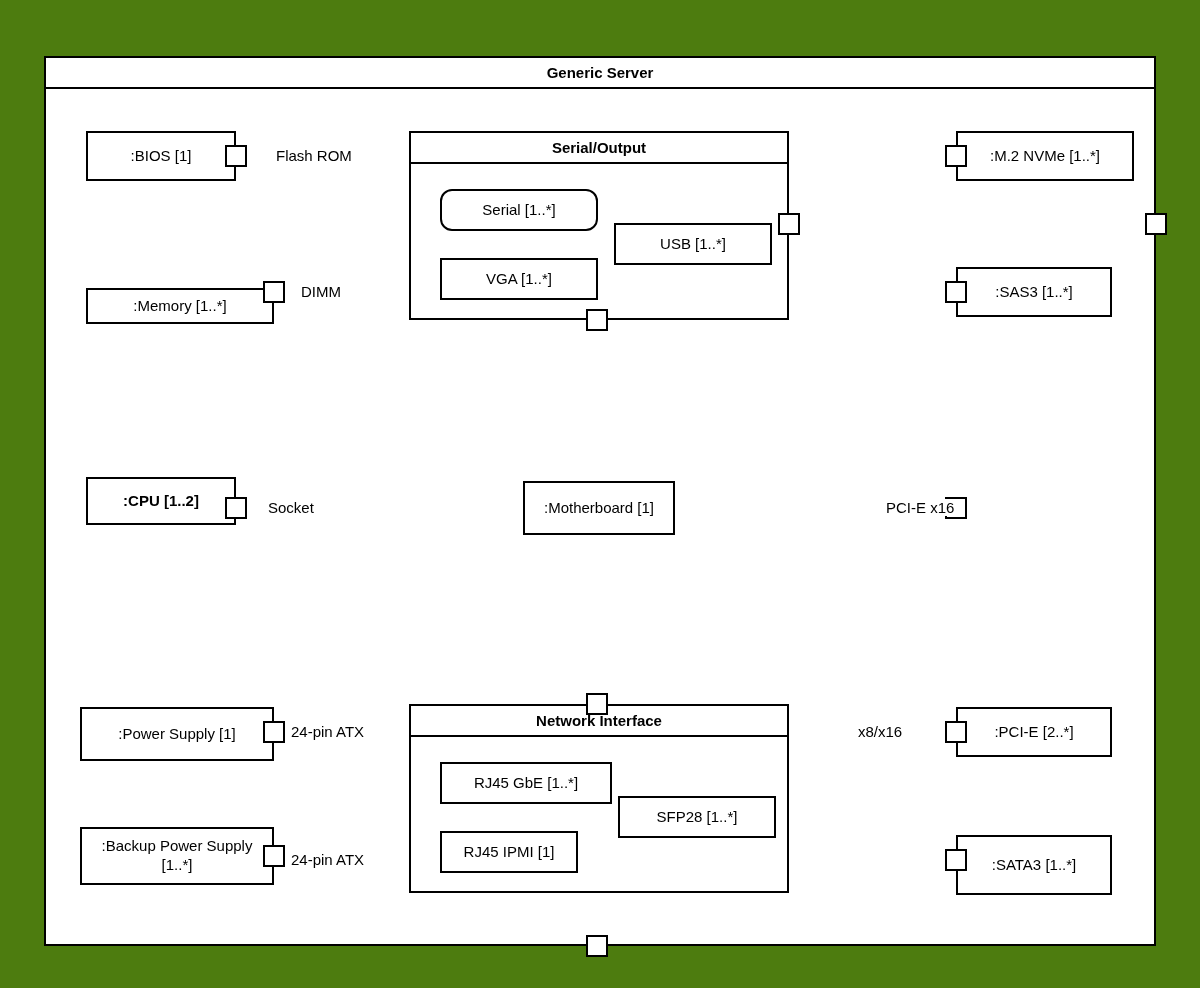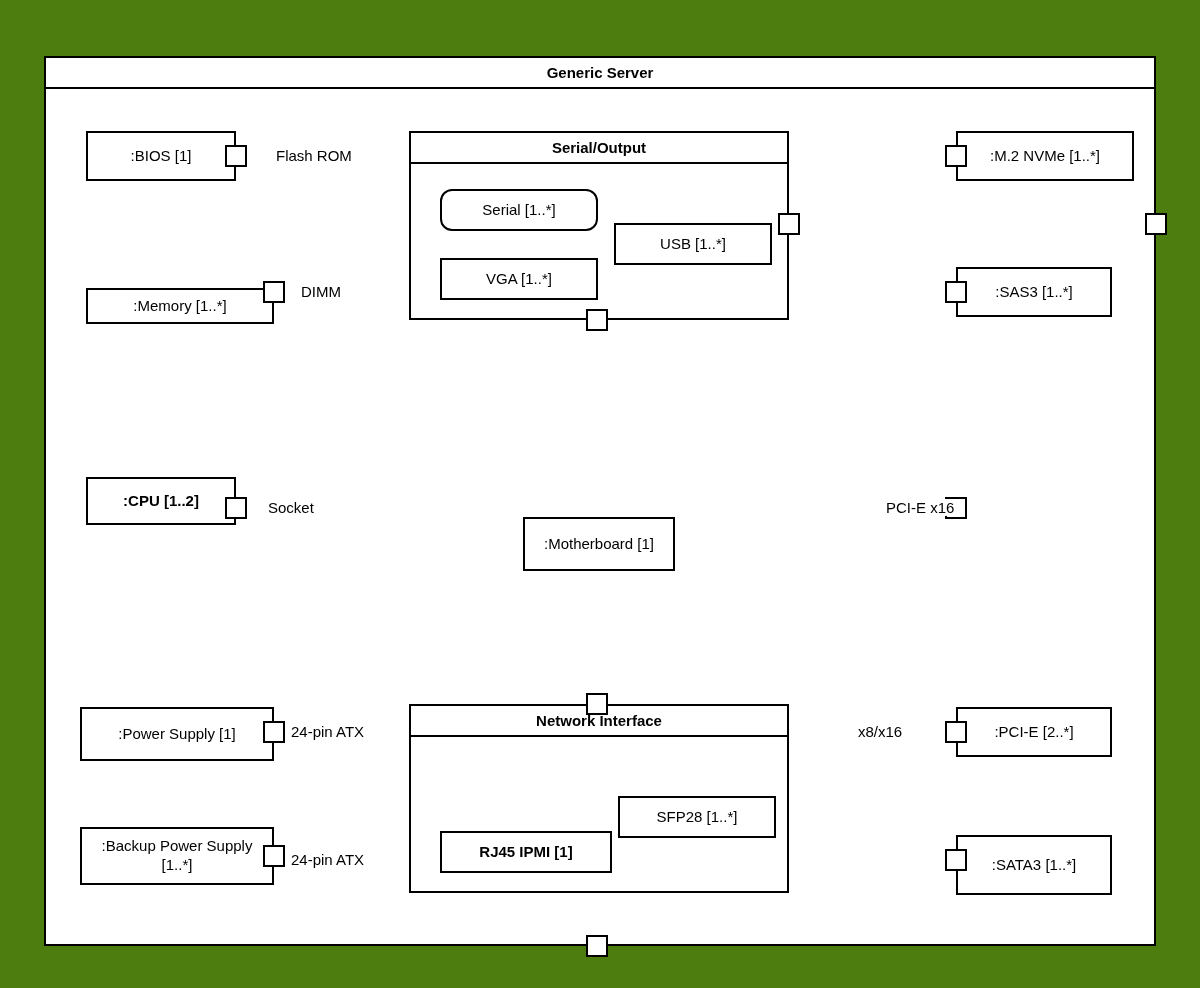--- a/index.html
+++ b/index.html
@@ -156,28 +156,31 @@
     <div class="label-center">VGA [1..*]</div>
   </div>
   <div class="box" style="left:614px; top:223px; width:158px; height:42px;">
     <div class="label-center">USB [1..*]</div>
   </div>
 
   <div class="port" style="left:778px; top:213px;"></div>
 
   <div class="port" style="left:586px; top:309px;"></div>
 
-  <div class="box" style="left:523px; top:481px; width:152px; height:54px;margin-top:36px;">
+  <div class="box" style="left:523px; top:481px; width:152px; height:54px;">
     <div class="label-center">:Motherboard [1]</div>
   </div>
 
   <div class="box" style="left:409px; top:704px; width:380px; height:189px;">
     <div class="title-bar">Network Interface</div>
   </div>
-  <div class="box" style="left:440px; top:831px; width:172px; height:42px;font-weight:bold;">
+  <div class="box" style="left:440px; top:762px; width:172px; height:42px;">
+    <div class="label-center">RJ45 GbE [1..*]</div>
+  </div>
+  <div class="box" style="left:440px; top:831px; width:138px; height:42px;">
     <div class="label-center">RJ45 IPMI [1]</div>
   </div>
   <div class="box" style="left:618px; top:796px; width:158px; height:42px;">
     <div class="label-center">SFP28 [1..*]</div>
   </div>
 
   <div class="port" style="left:586px; top:693px;"></div>
 
   <div class="edge-label" style="left:274px; top:147px;">Flash ROM</div>
   <div class="edge-label" style="left:299px; top:283px;">DIMM</div>

